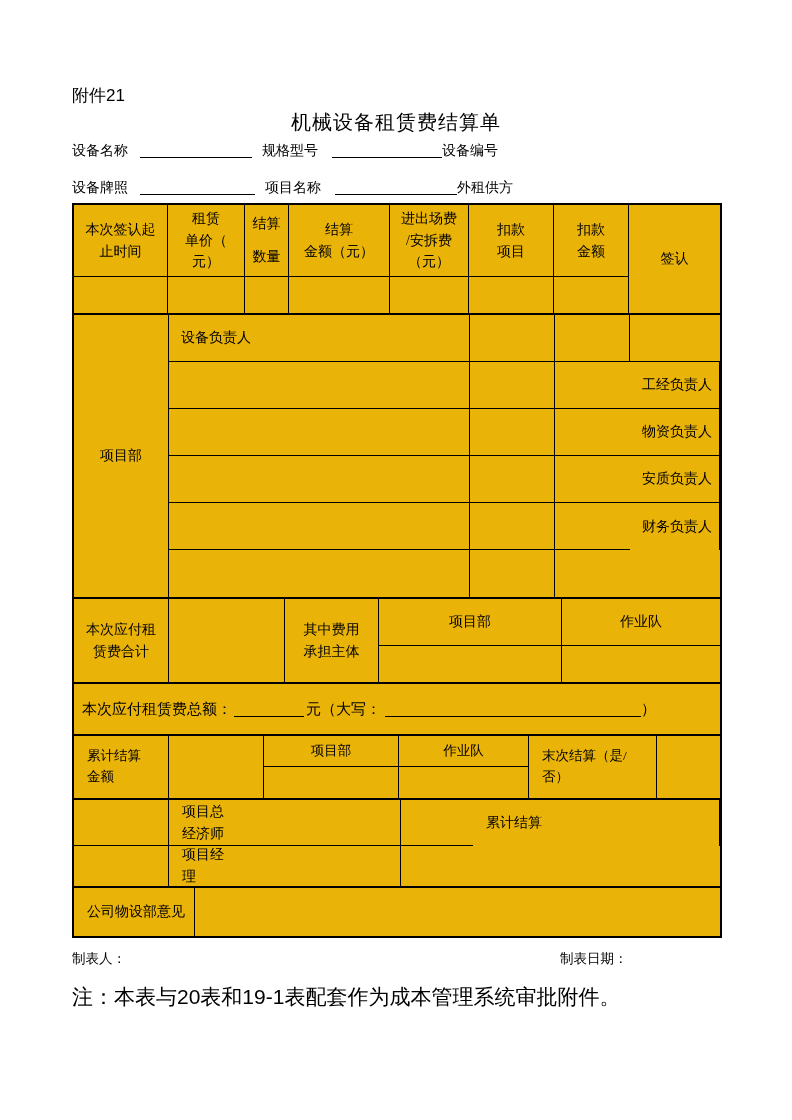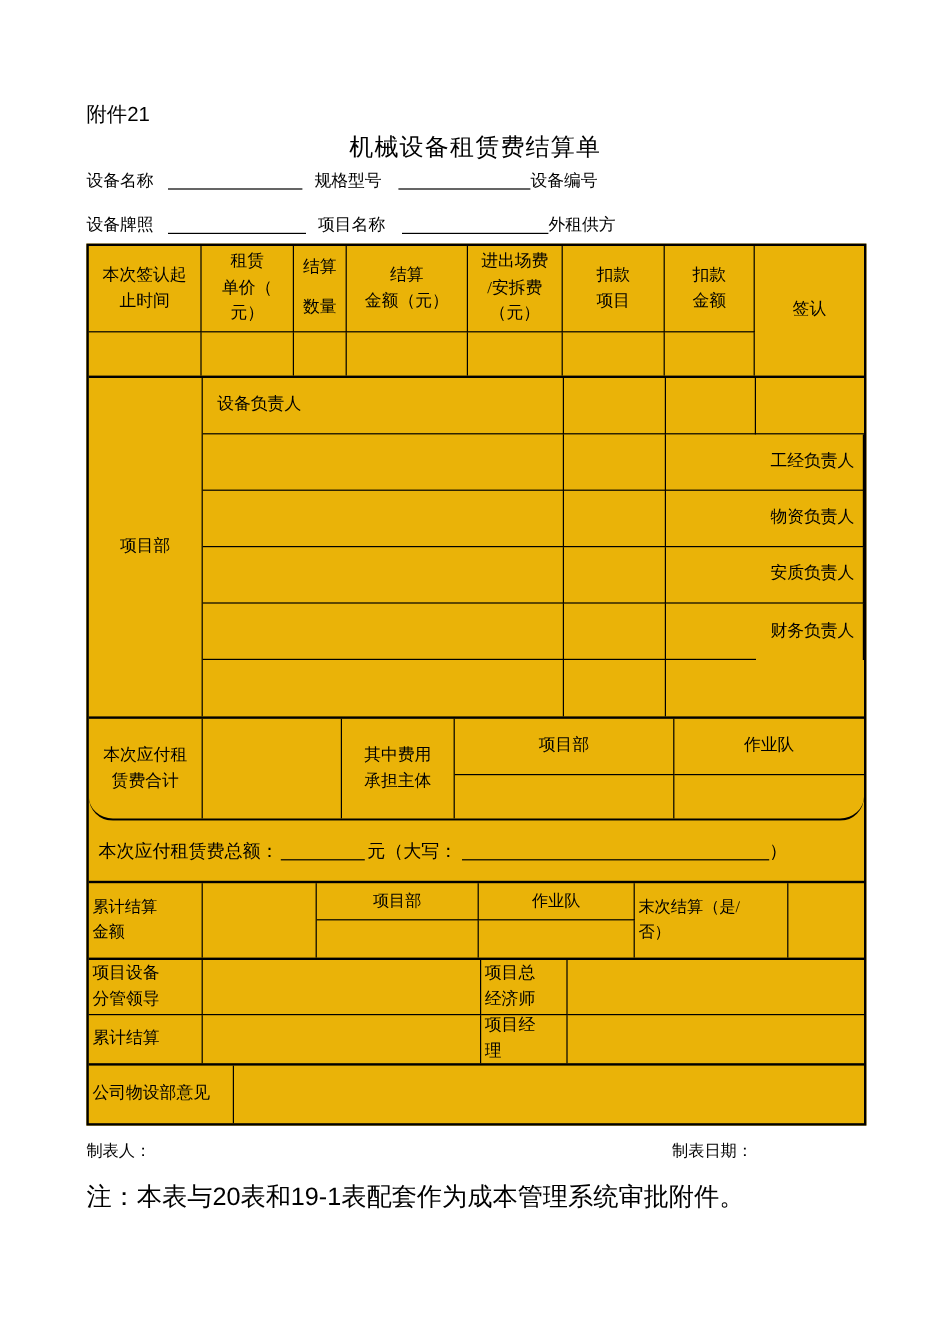--- a/index.html
+++ b/index.html
@@ -25,30 +25,30 @@
 
   
   .sheet { position:absolute; left:72px; top:203px; width:650px; border:2px solid #000; background:#eab308; }
   .sec { display:grid; border-bottom:2px solid #000; }
   .sec.last { border-bottom:none; }
   .c { display:flex; align-items:center; justify-content:center;
        text-align:center; white-space:pre-line; line-height:1.55; overflow:hidden; }
   .br { border-right:1px solid #000; }
   .bb { border-bottom:1px solid #000; }
   .lft { justify-content:flex-start; text-align:left; padding-left:12px; }
-  .lft8 { justify-content:flex-start; text-align:left; padding-left:3px; }
+  .lft8 { justify-content:flex-start; text-align:left; padding-left:13px; }
 
   .secA { grid-template-columns:94px 77px 44px 101px 79px 85px 75px 1fr; grid-template-rows:72px 36px; }
   .secA .sign { grid-row:1/3; grid-column:8; }
   .secA .sp { line-height:2.3; }
 
   .secB { grid-template-columns:95px 301px 85px 75px 1fr; grid-template-rows:repeat(6,47px); }
   .secB .dept { grid-row:1/7; grid-column:1; }
 
-  .secC { grid-template-columns:95px 116px 94px 183px 1fr; grid-template-rows:47px 36px;border-radius:20px; }
+  .secC { grid-template-columns:95px 116px 94px 183px 1fr; grid-template-rows:47px 36px; }
   .secC .cl { grid-area:1/1/3/2; }
   .secC .ce { grid-area:1/2/3/3; }
   .secC .cb { grid-area:1/3/3/4; }
   .secC .cd { grid-area:1/4/2/5; }
   .secC .ct { grid-area:1/5/2/6; }
   .secC .cd2 { grid-area:2/4/3/5; }
   .secC .ct2 { grid-area:2/5/3/6; }
 
   .secD { display:block; height:52px; }
   .secD .inner { display:flex; align-items:center; height:100%; padding-left:8px; font-size:15px; white-space:nowrap; }
@@ -178,22 +178,20 @@
       <div class="c br bb ed">项目部</div>
       <div class="c br bb et">作业队</div>
       <div class="c br ed2"></div>
       <div class="c br et2"></div>
       <div class="c br ef lft8">末次结算（是/
 否）</div>
       <div class="c ex"></div>
     </div>
 
     <div class="sec secF">
-      <div class="c br bb lft8">项目设备
-分管领导</div>
       <div class="c br bb"></div>
       <div class="c br bb lft8">项目总
 经济师</div>
       <div class="c bb"></div>
       <div class="c br lft8">累计结算</div>
       <div class="c br"></div>
       <div class="c br lft8">项目经
 理</div>
       <div class="c"></div>
     </div>

